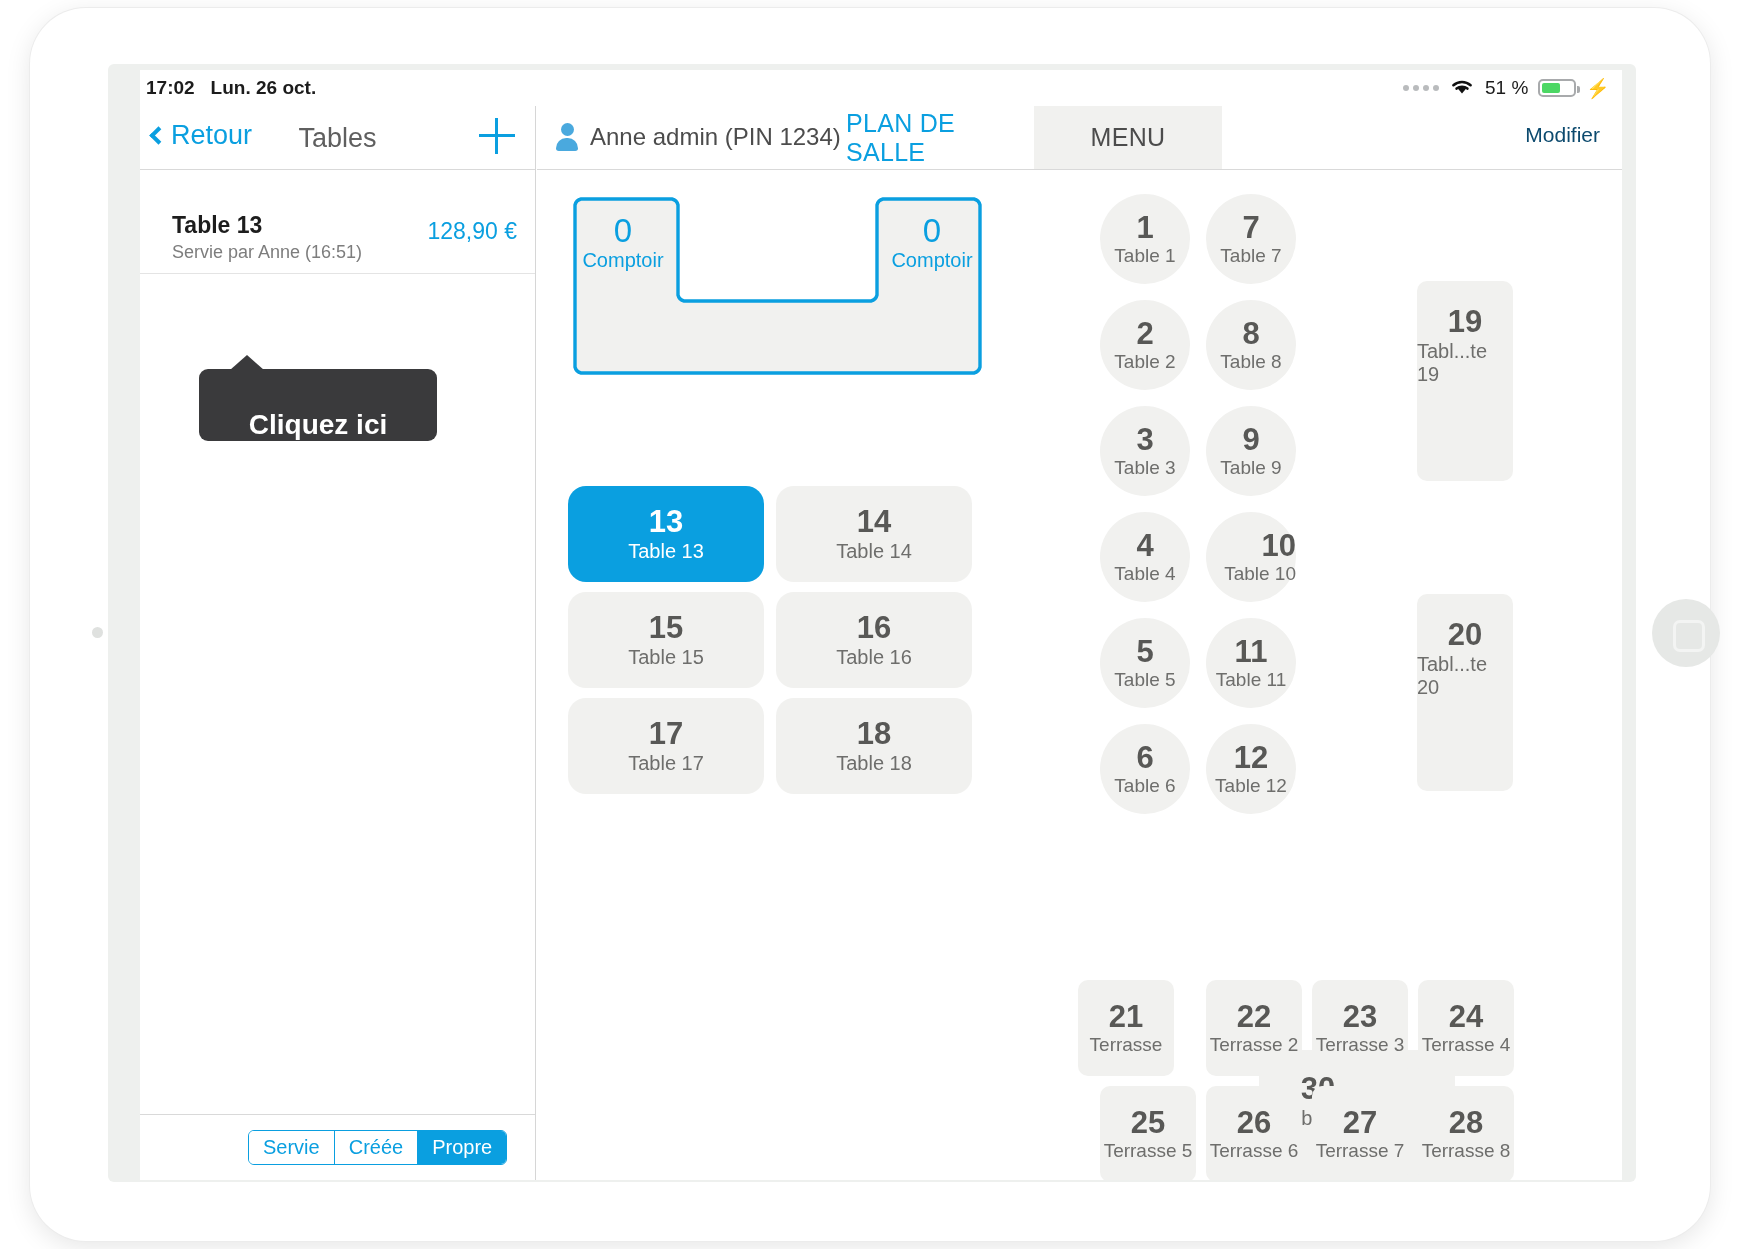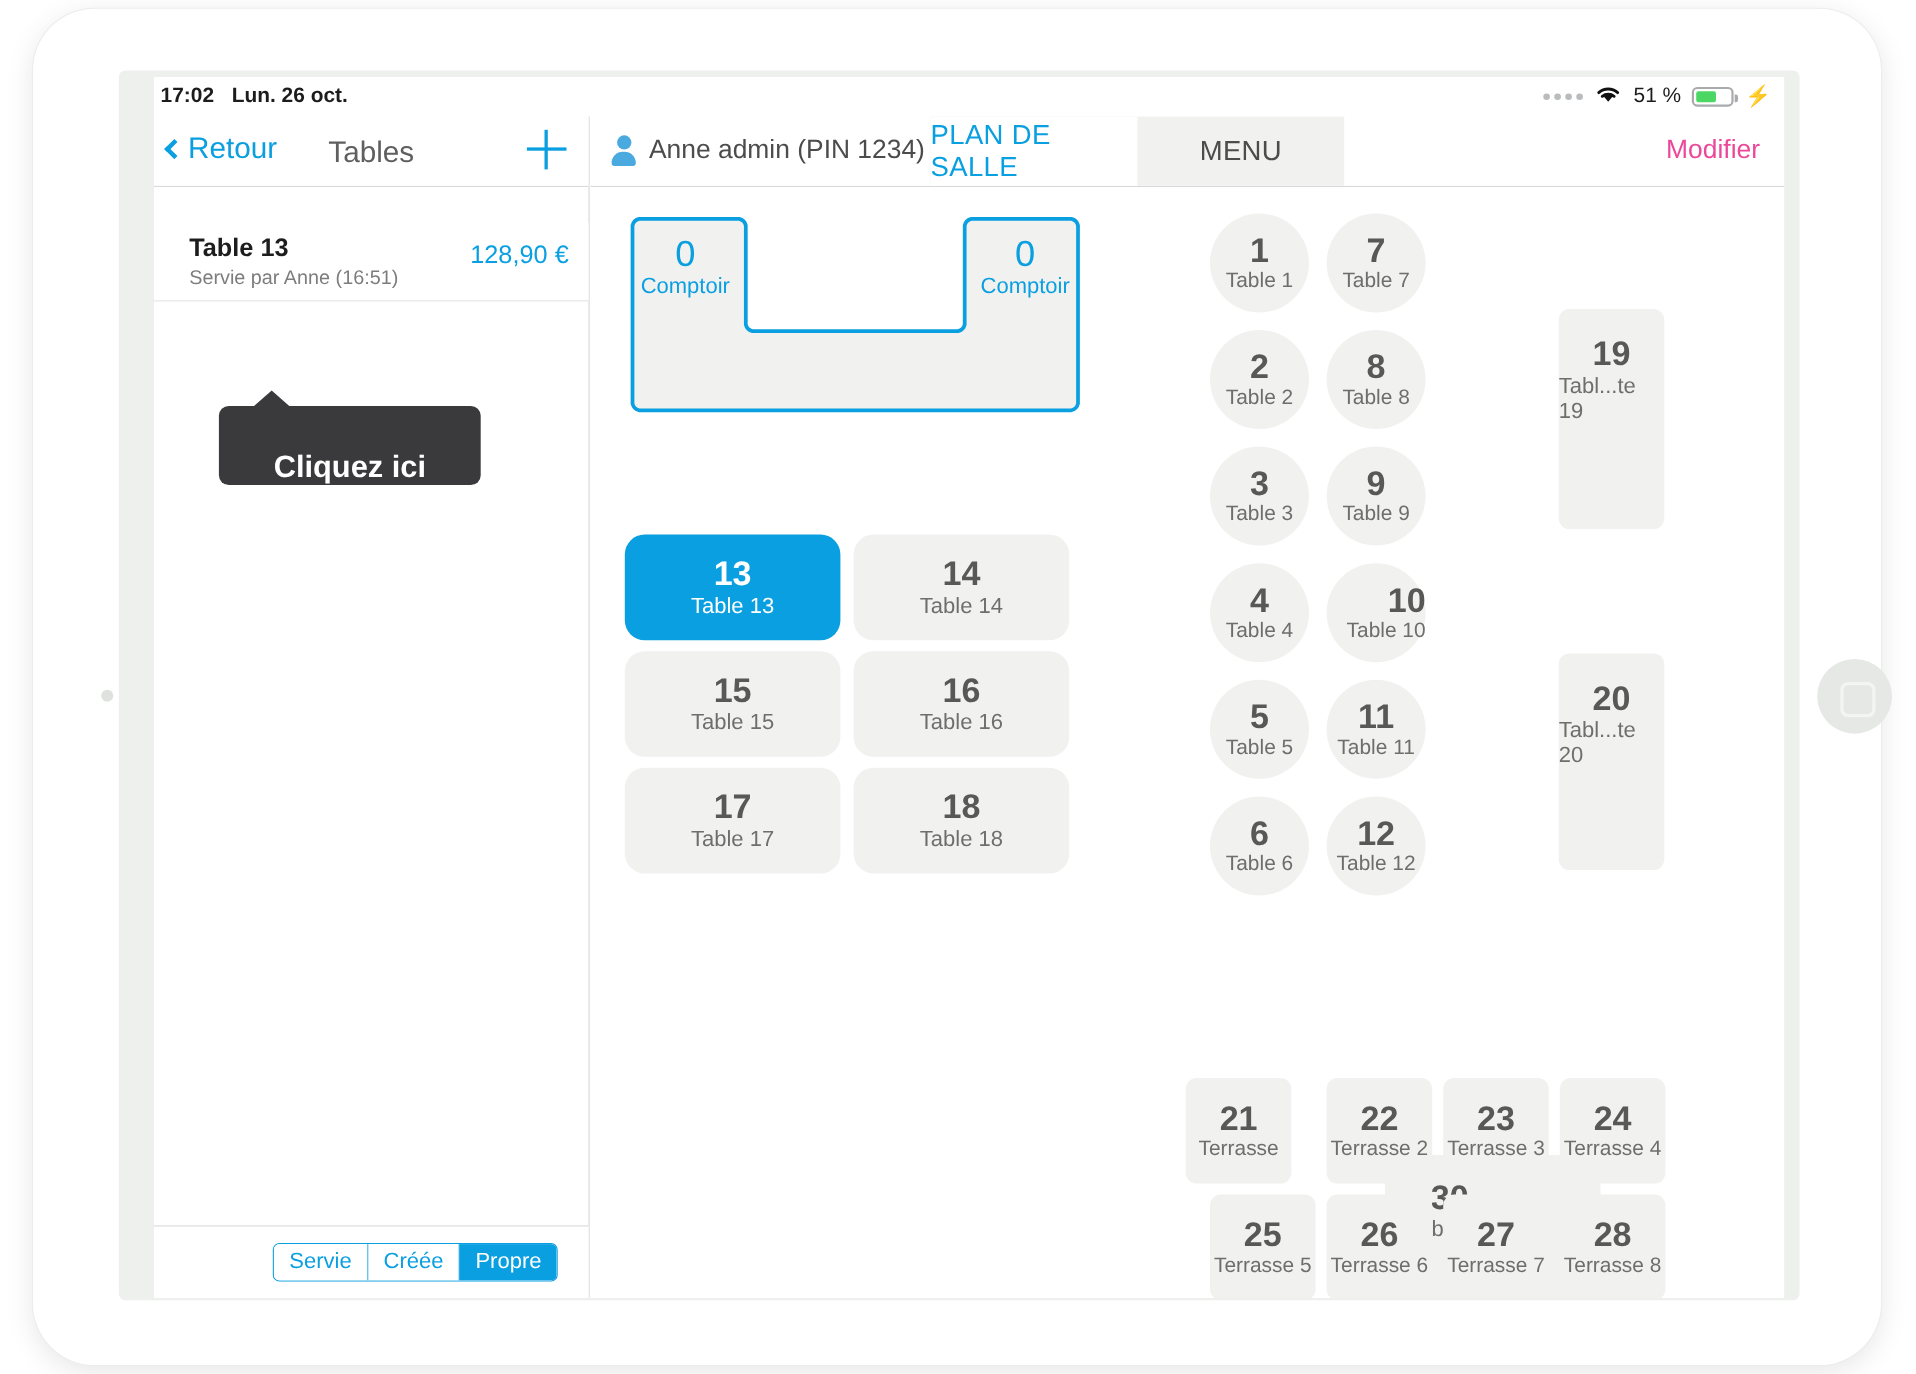--- a/index.html
+++ b/index.html
@@ -204,21 +204,21 @@
     background: #f1f1ef;
     display: flex;
   }
   .tab {
     flex: 1; display: flex; align-items: center; justify-content: center;
     font-size: 25px; letter-spacing: .3px; color: #4c4c4c; cursor: pointer;
   }
   .tab.active { background: #ffffff; color: #0a9fe0; font-weight: normal; }
   #modify-button {
     position: absolute; right: 22px; top: 17px;
-    font-size: 24px; color: #ec4899; cursor: pointer;
+    font-size: 21px; color: #0c4a6e; cursor: pointer;
   }
 
   
   #floorplan { position: absolute; left: 0; top: 64px; width: 1085px; height: 1010px; }
 
   
   #comptoir {
     position: absolute; left: 31px; top: 17px;
     width: 419px; height: 198px;
   }

